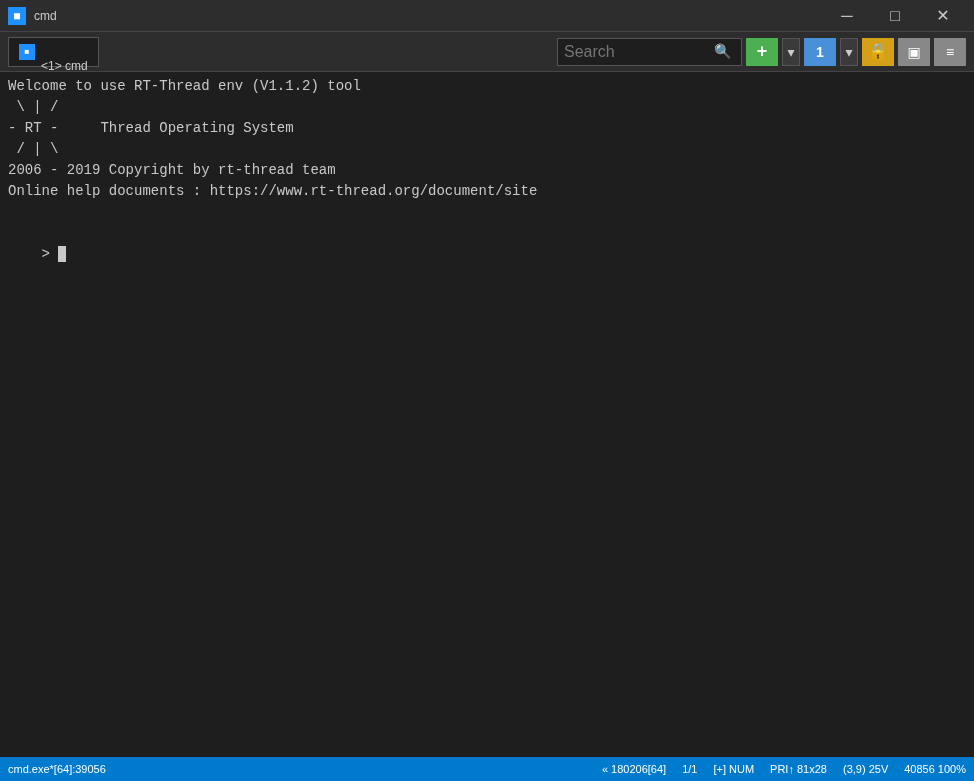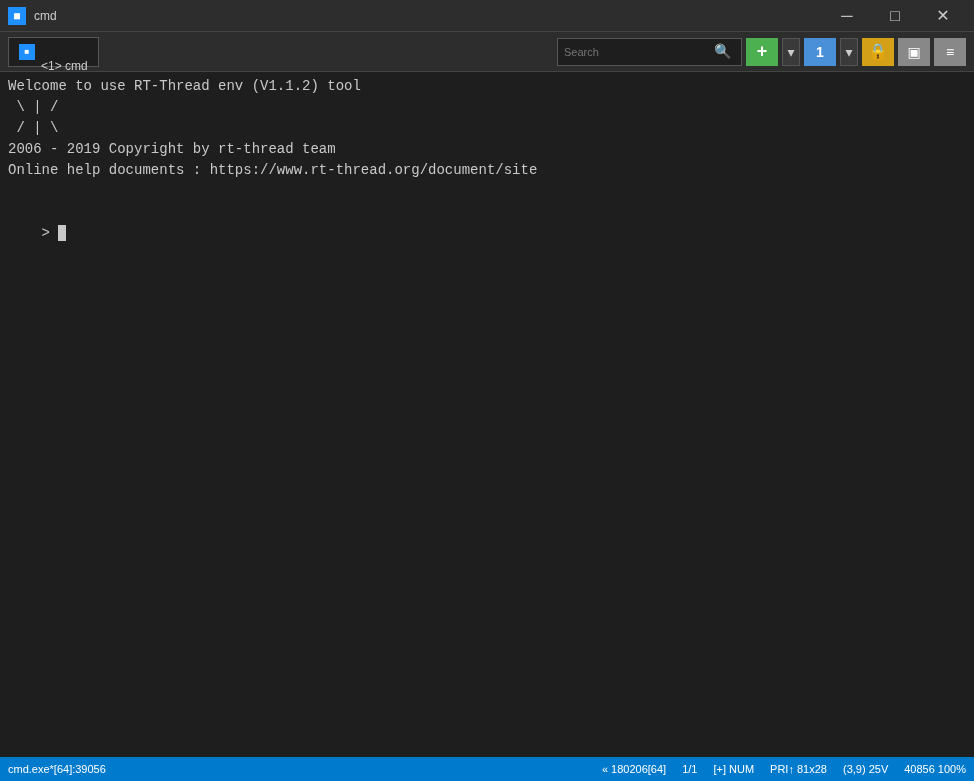--- a/index.html
+++ b/index.html
@@ -120,21 +120,21 @@
       height: 28px;
       padding: 0 6px;
       width: 185px;
     }
 
     .search-input {
       background: transparent;
       border: none;
       outline: none;
       color: #888;
-      font-size: 11px;
+      font-size: 16px;
       font-family: 'Segoe UI', sans-serif;
       width: 150px;
     }
 
     .search-icon {
       color: #888;
       font-size: 14px;
     }
 
     .toolbar-btn {
@@ -272,20 +272,21 @@
 
   <button class="toolbar-btn toolbar-btn-yellow" style="font-size:16px;">🔒</button>
 
   <button class="toolbar-btn toolbar-btn-gray" style="font-size:14px;">▣</button>
   <button class="toolbar-btn toolbar-btn-gray" style="font-size:14px;">≡</button>
 </div>
 
 <div class="terminal">
   <div class="terminal-line">Welcome to use RT-Thread env (V1.1.2) tool</div>
   <div class="terminal-line"> \ | /</div>
+  <div class="terminal-line">- RT -     Thread Operating System</div>
   <div class="terminal-line"> / | \</div>
   <div class="terminal-line">2006 - 2019 Copyright by rt-thread team</div>
   <div class="terminal-line">Online help documents : https://www.rt-thread.org/document/site</div>
   <div class="terminal-line">&nbsp;</div>
   <div class="terminal-line">
     <span style="color:#c8c8c8;">&gt; </span><span class="cursor"></span>
   </div>
 </div>
 
 <div class="status-bar">

